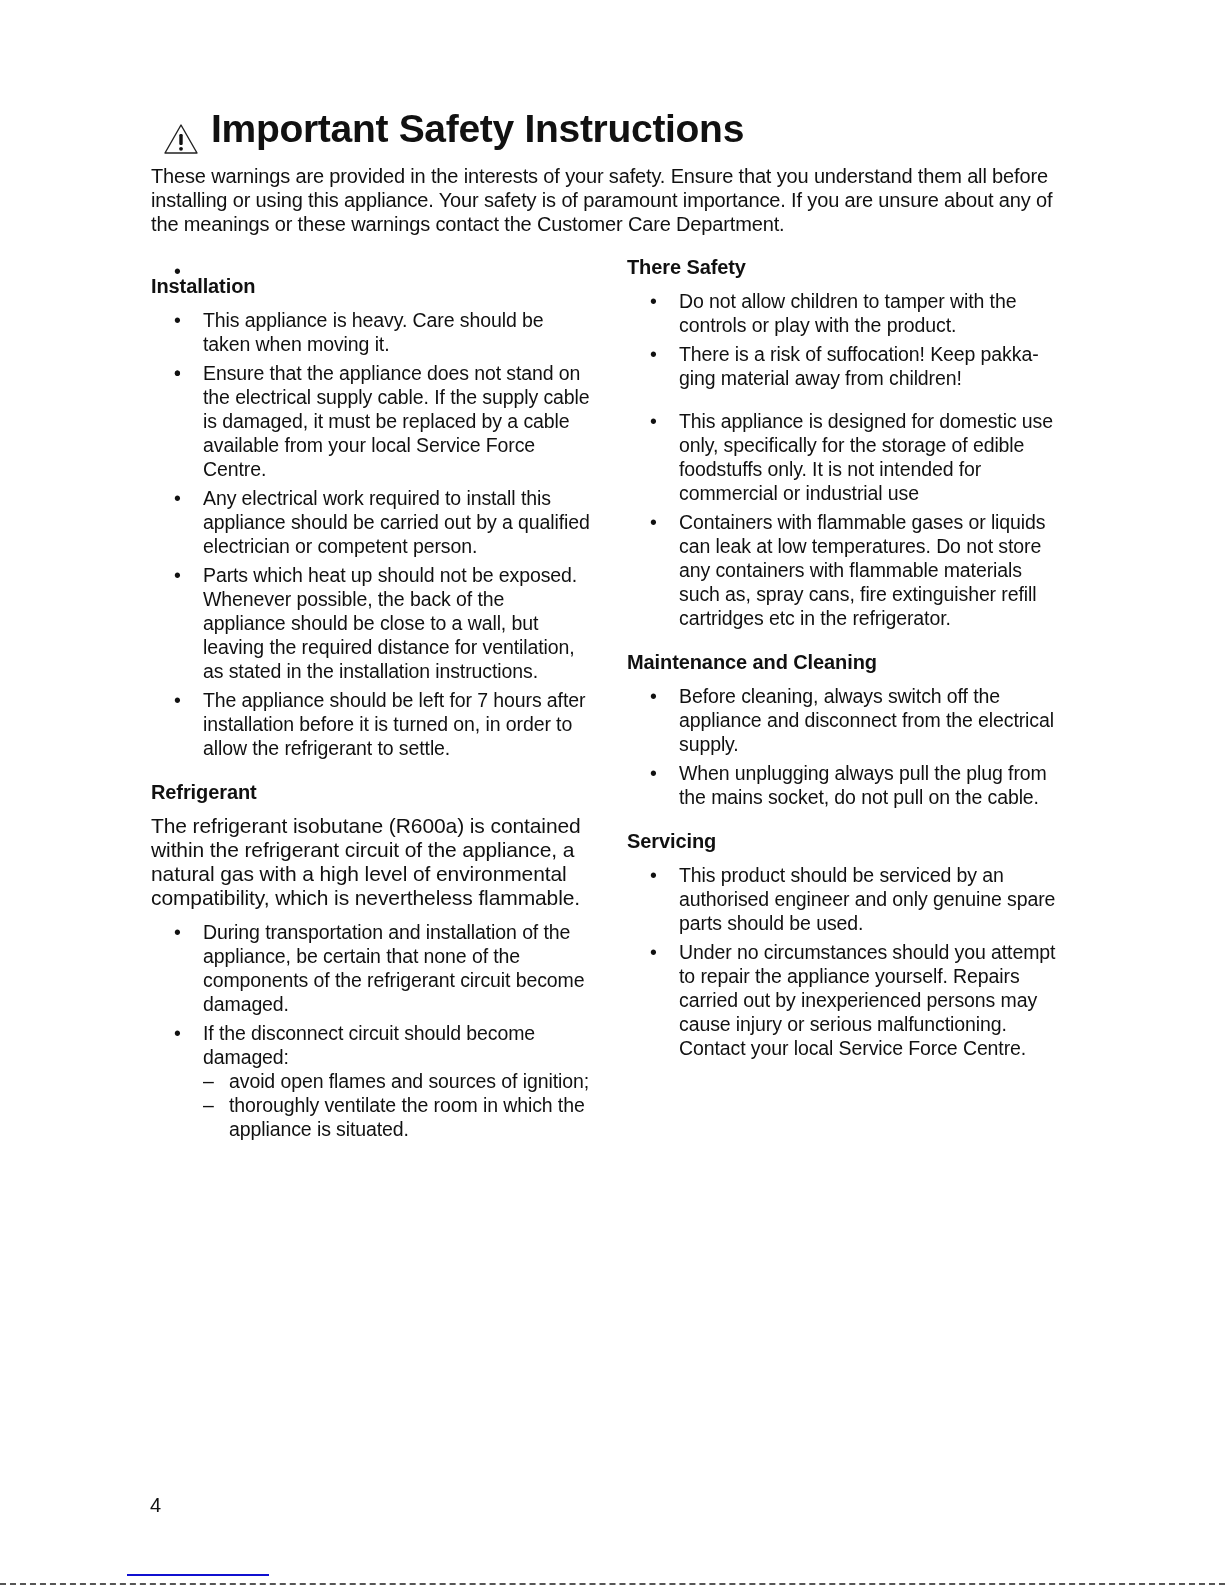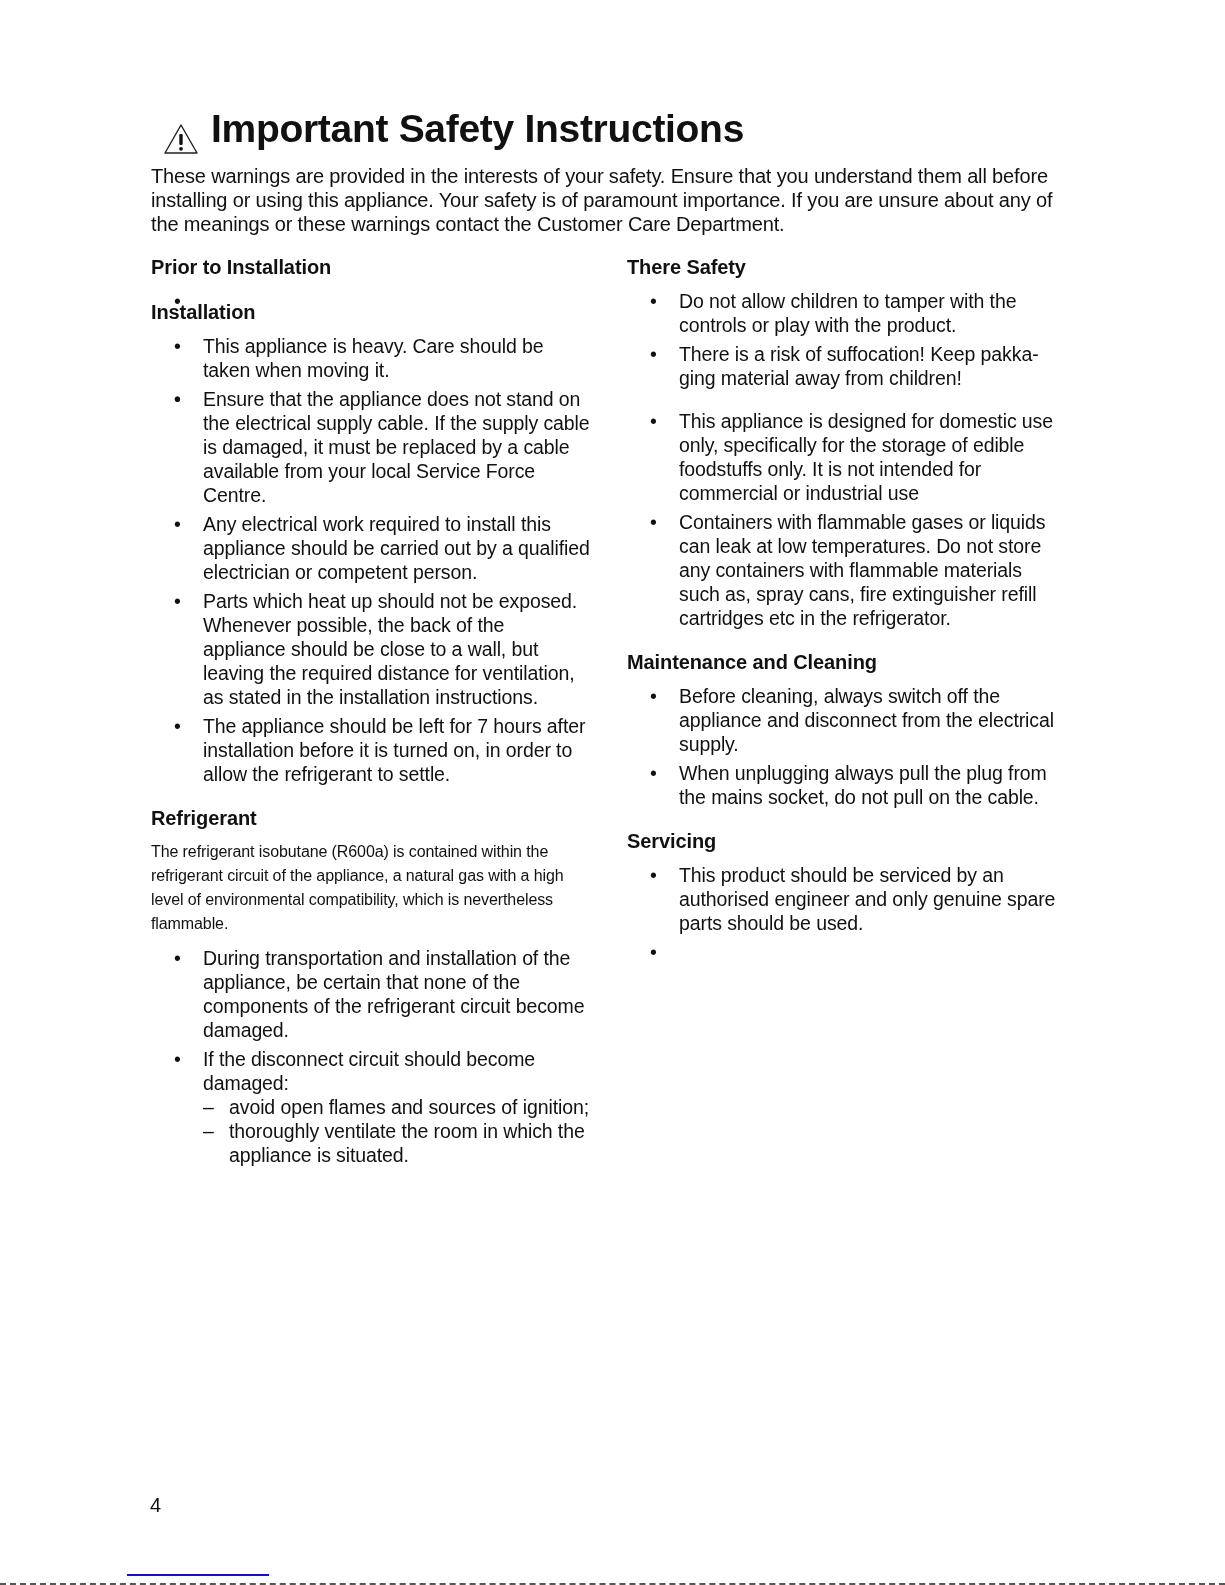--- a/index.html
+++ b/index.html
@@ -54,21 +54,21 @@
     .col-right { left: 627px; }
     .section { margin: 0 0 19px 0; }
     .section h2 {
       font-size: 20px;
       font-weight: bold;
       margin: 0 0 9px 0;
       line-height: 26px;
       letter-spacing: -0.1px;
     }
     .section p {
-      font-size: 16px;
+      font-size: 21px;
       line-height: 24px;
       margin: 0 0 10px 0;
       letter-spacing: -0.1px;
     }
     ul.bullets {
       list-style: none;
       margin: 0;
       padding: 0;
     }
     ul.bullets > li {
@@ -135,21 +135,20 @@
     </svg>
   </span>
   <span>Important Safety Instructions</span>
 </h1>
 
 <p class="intro">These warnings are provided in the interests of your safety. Ensure that you understand them all before installing or using this appliance. Your safety is of paramount importance. If you are unsure about any of the meanings or these warnings contact the Customer Care Department.</p>
 
 <div class="col col-left">
 
   <div class="section">
-    <h2>Prior to Installation</h2>
     <ul class="bullets">
       <li><span class="bullet">•</span></li>
     </ul>
   </div>
 
   <div class="section">
     <h2>Installation</h2>
     <ul class="bullets">
       <li><span class="bullet">•</span><span>This appliance is heavy. Care should be taken when moving it.</span></li>
       <li><span class="bullet">•</span></li>
@@ -197,20 +196,20 @@
     <ul class="bullets">
       <li><span class="bullet">•</span><span>Before cleaning, always switch off the appliance and disconnect from the electri­cal supply.</span></li>
       <li><span class="bullet">•</span><span>When unplugging always pull the plug from the mains socket, do not pull on the cable.</span></li>
     </ul>
   </div>
 
   <div class="section">
     <h2>Servicing</h2>
     <ul class="bullets">
       <li><span class="bullet">•</span><span>This product should be serviced by an authorised engineer and only genuine spare parts should be used.</span></li>
-      <li><span class="bullet">•</span></li>
+      <li><span class="bullet">•</span><span>Under no circumstances should you attempt to repair the appliance yourself. Repairs carried out by inexperienced per­sons may cause injury or serious mal­functioning. Contact your local Service Force Centre.</span></li>
     </ul>
   </div>
 </div>
 
 <div class="page-number">4</div>
 <div class="footer-link-line"></div>
 <div class="bottom-dashed"></div>
 
 </body></html>

